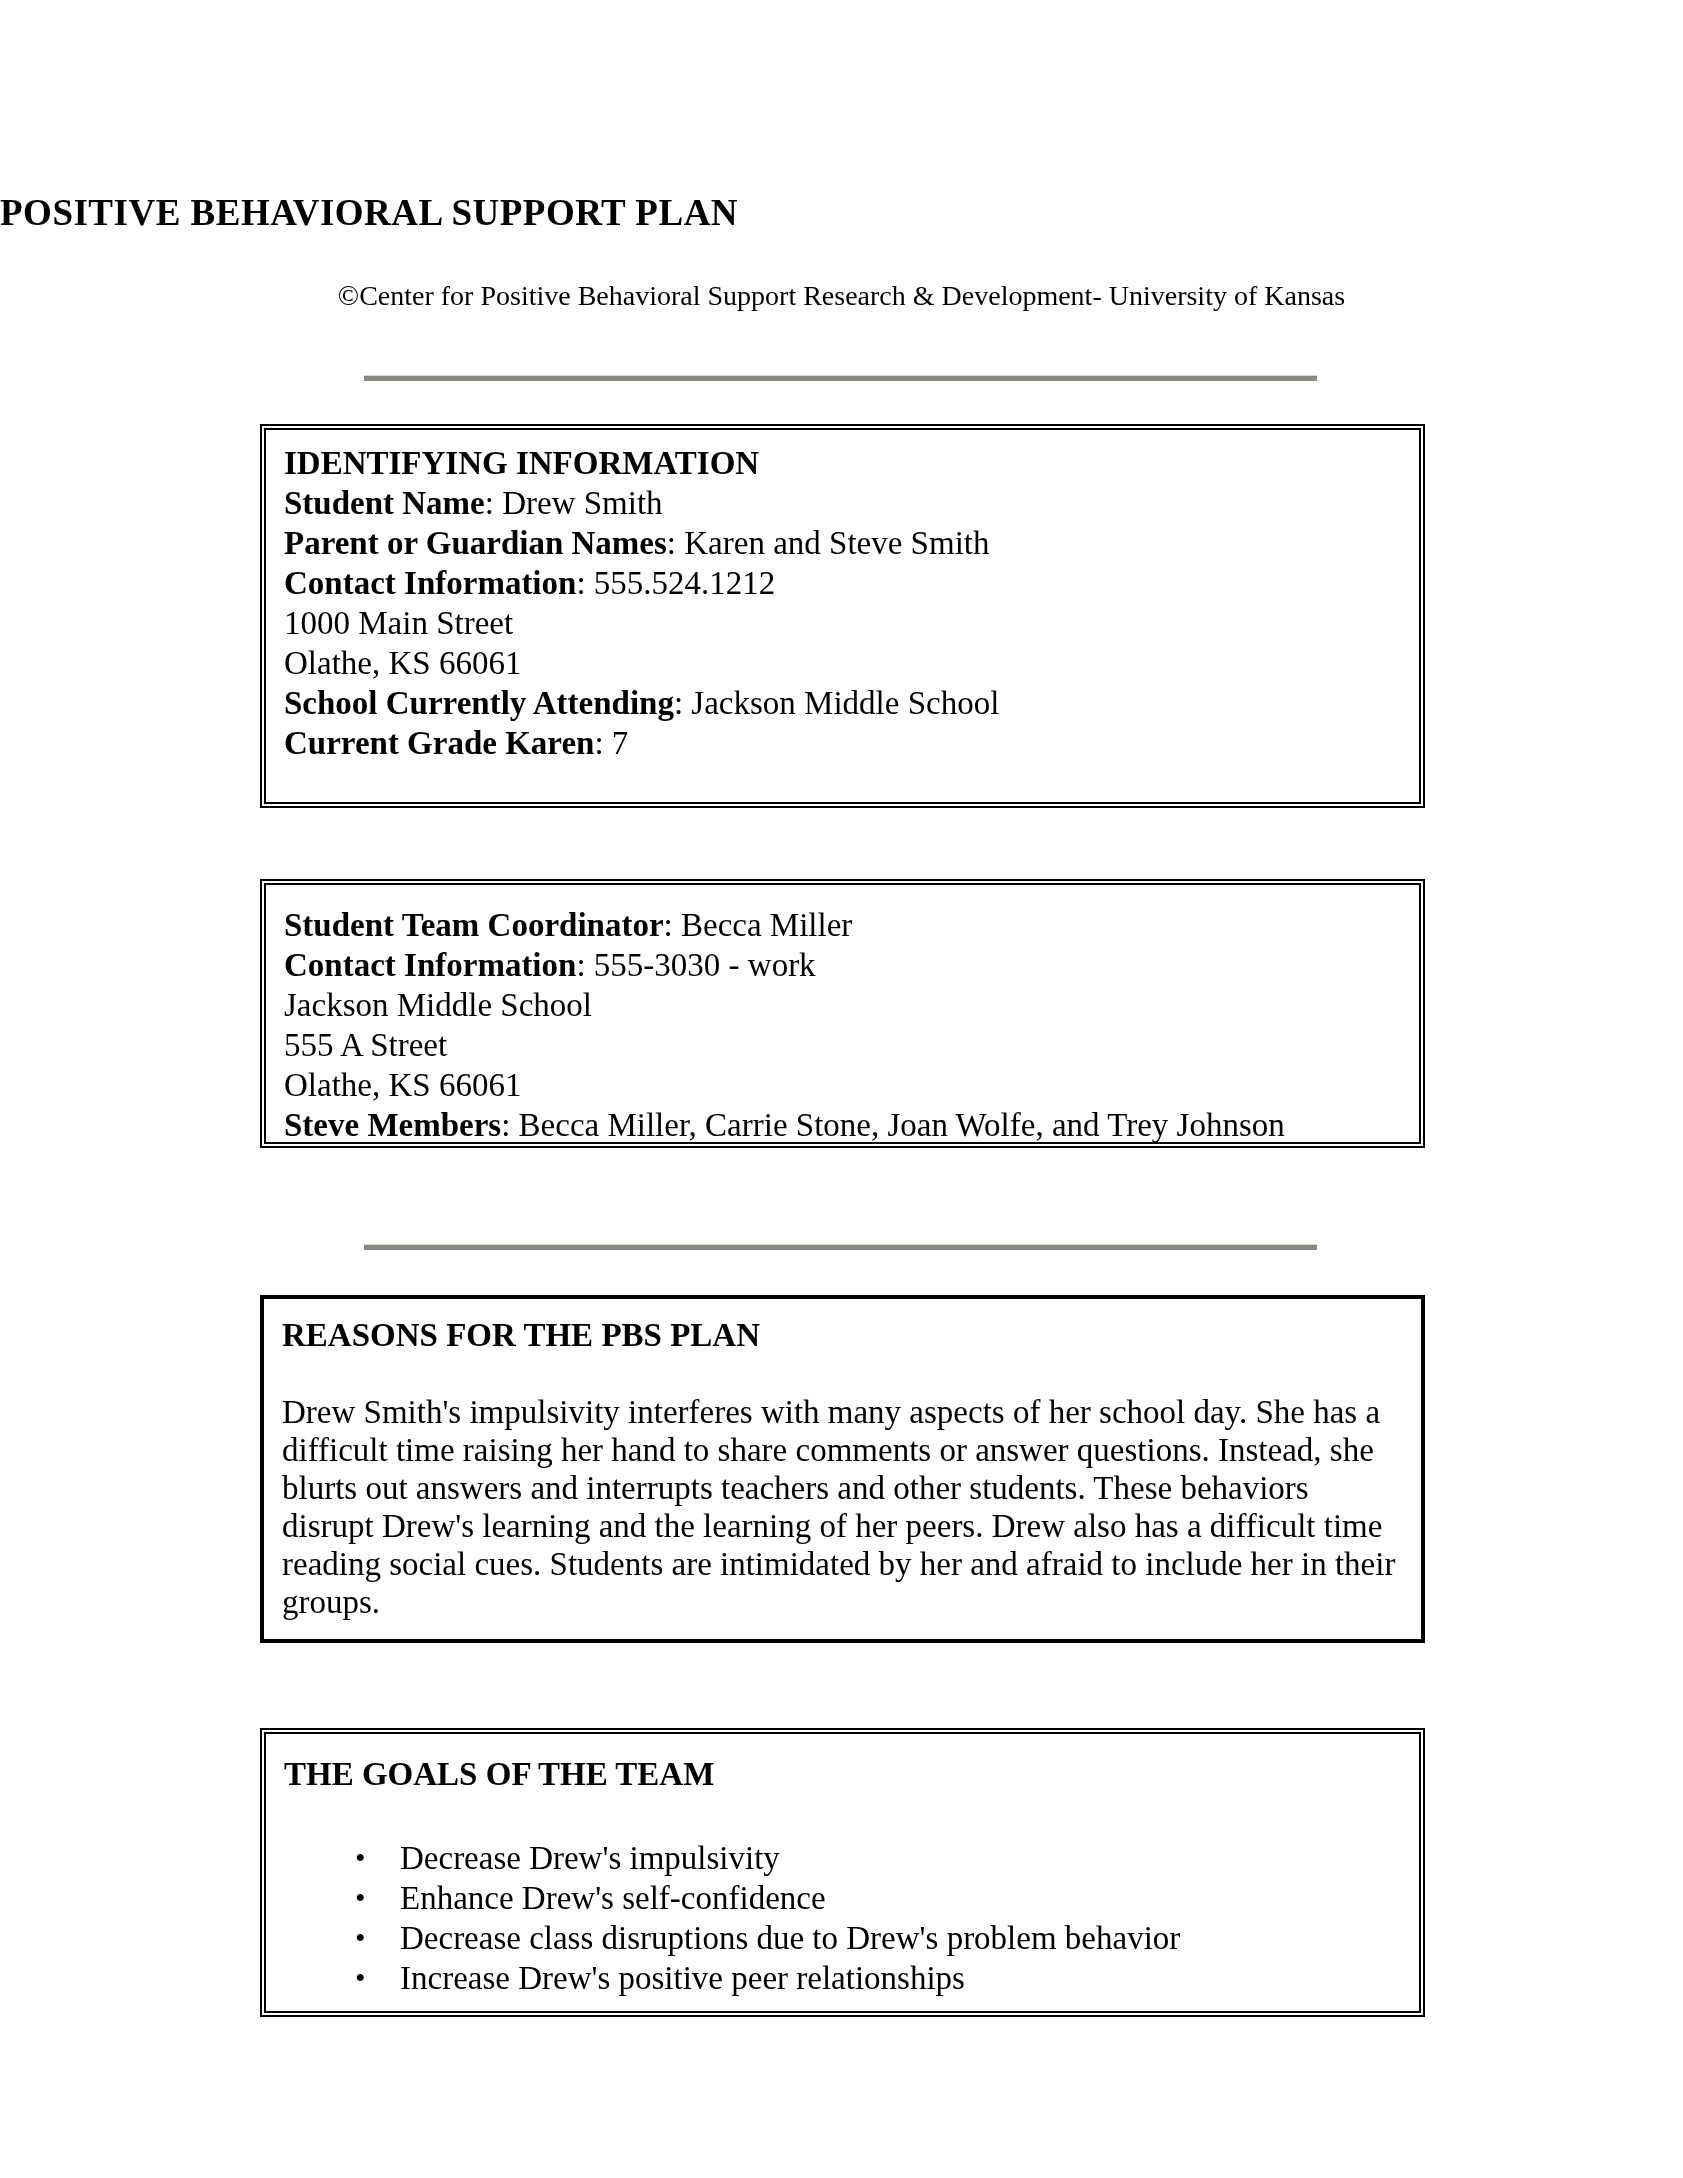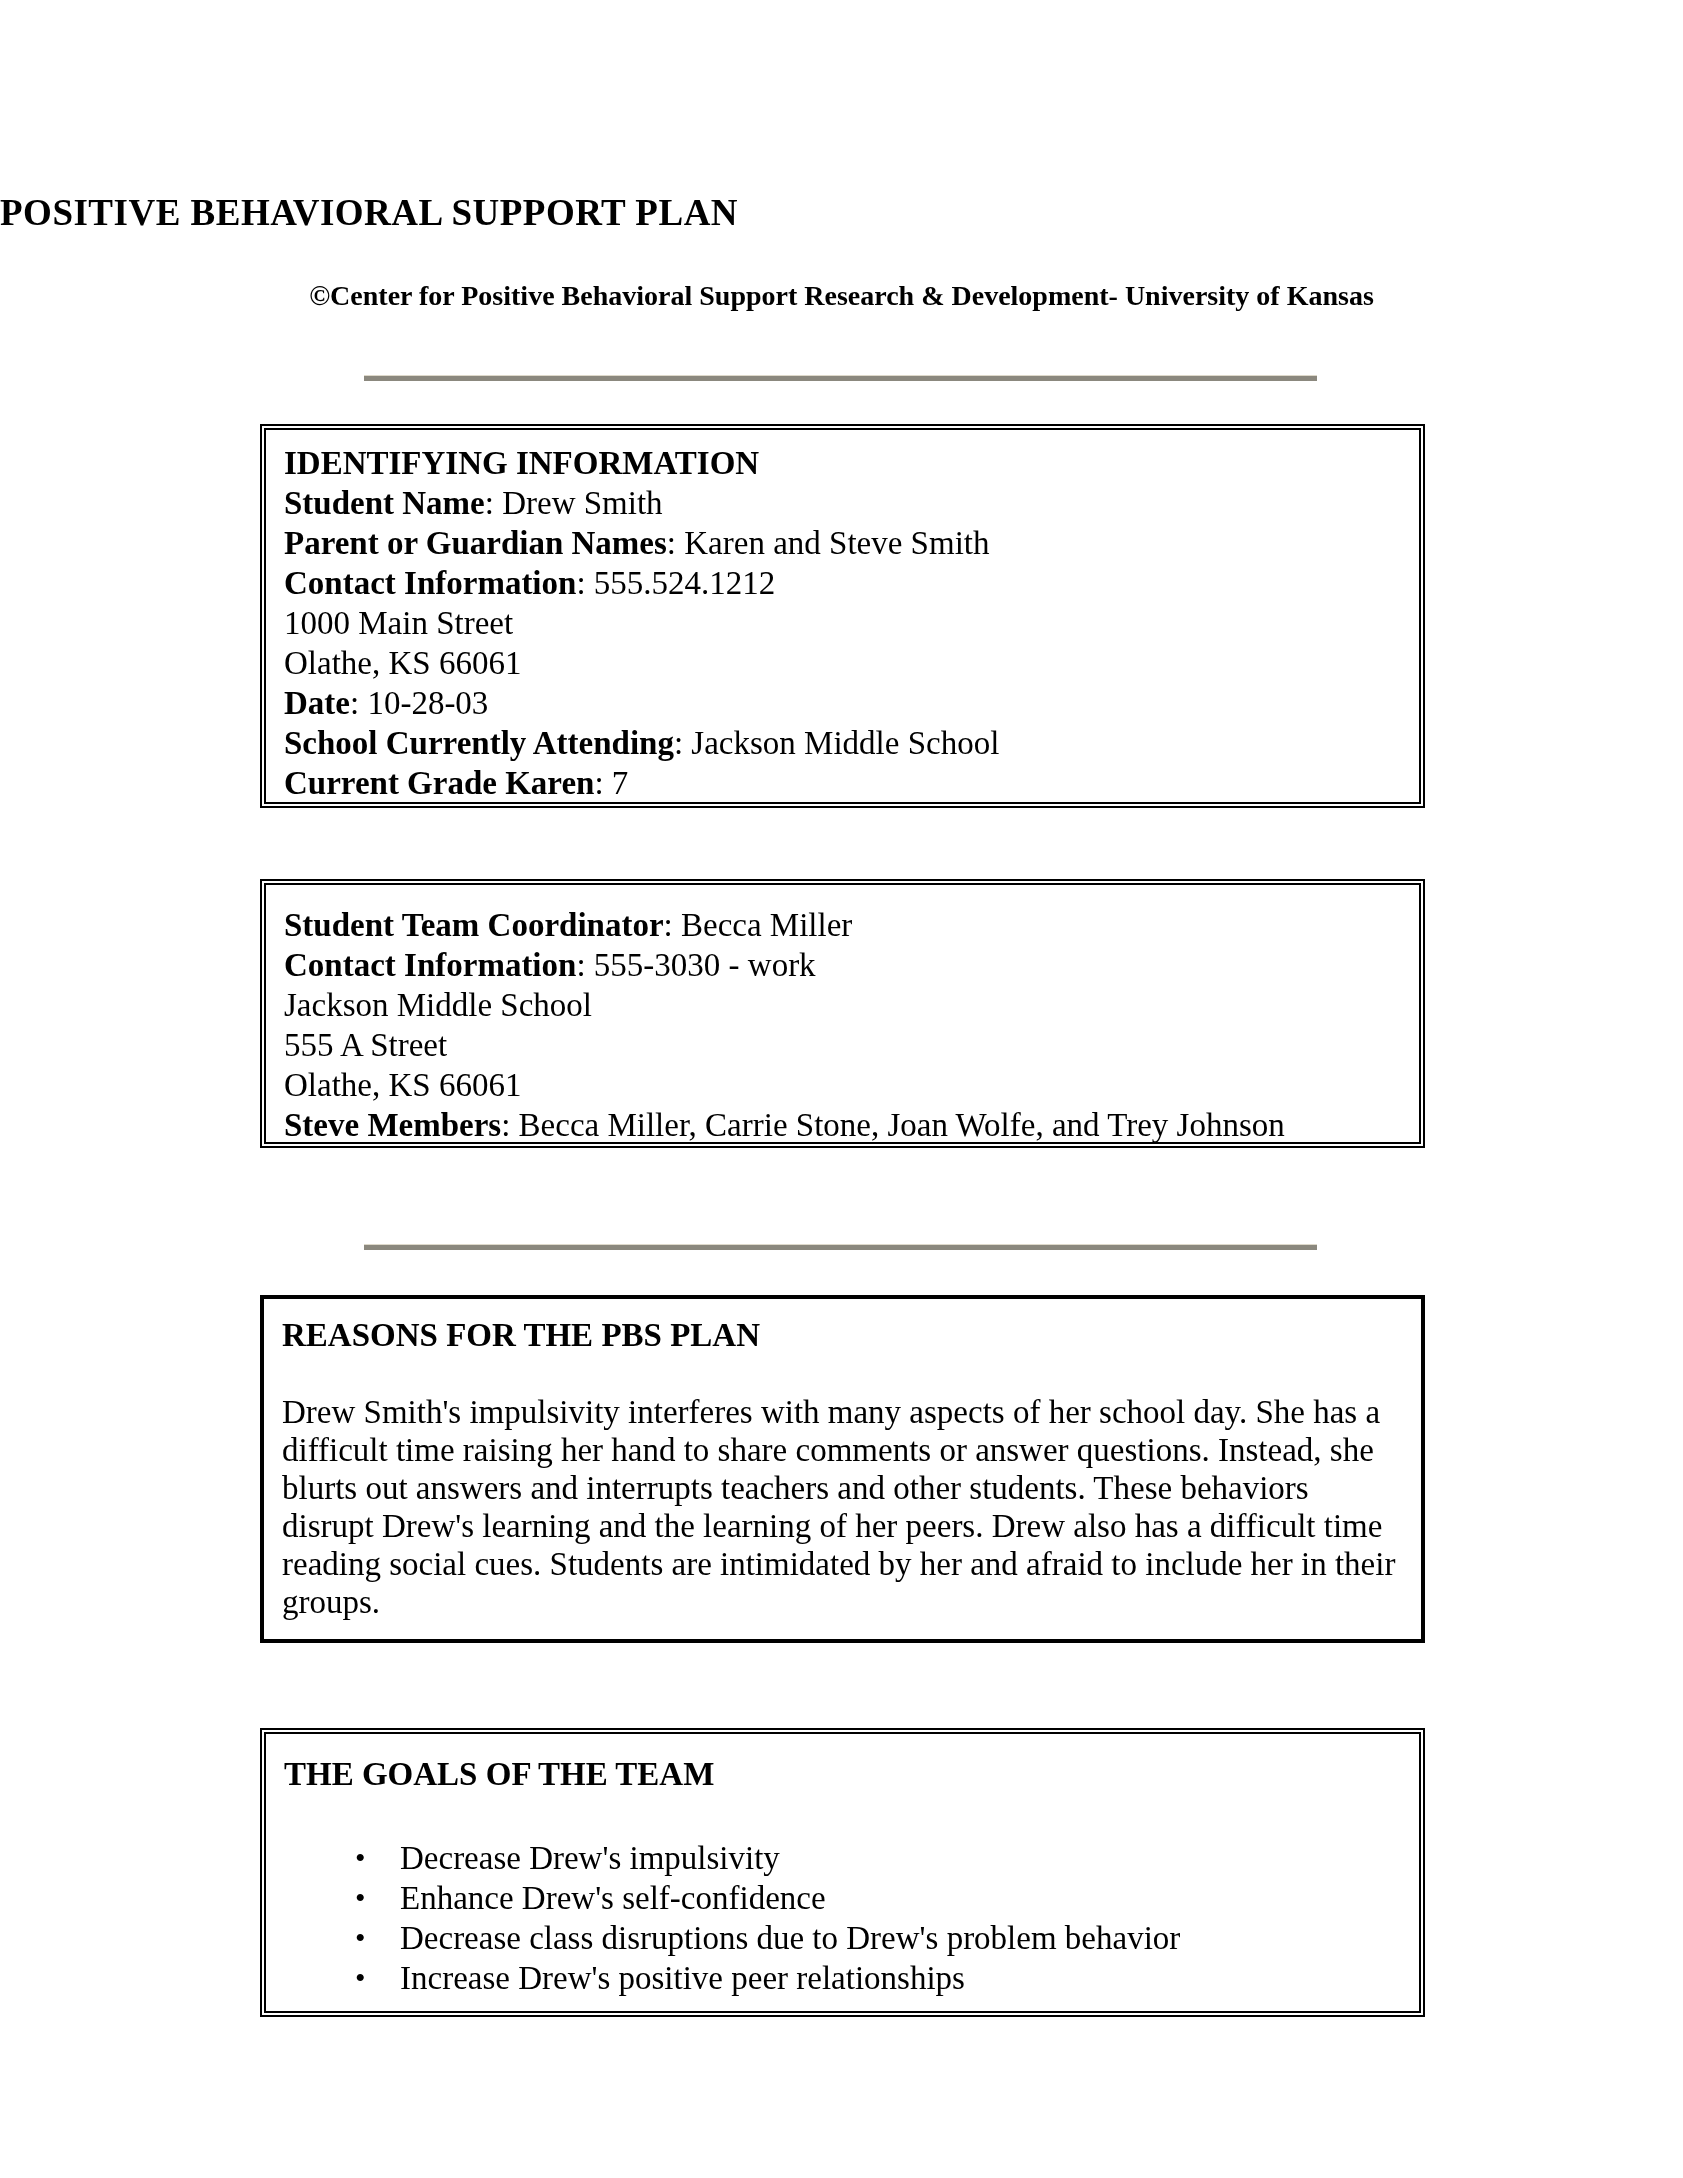--- a/index.html
+++ b/index.html
@@ -27,21 +27,21 @@
     line-height: 44px;
     letter-spacing: 0.5px;
   }
   .doc-subtitle {
     position: absolute;
     top: 279px;
     left: 0;
     width: 100%;
     text-align: center;
     font-size: 28px;
-    font-weight: bold;
+    font-weight: normal;
     line-height: 34px;
   }
   .rule {
     position: absolute;
     left: 364px;
     width: 953px;
     height: 5px;
     background: #8b887e;
     border-top: 1px solid #ded9cb;
   }
@@ -98,21 +98,20 @@
 
   <div class="rule rule-1"></div>
 
   <div class="box double box-1">
     <div class="box-heading">IDENTIFYING INFORMATION</div>
     <div class="line"><b>Student Name</b><span>: Drew Smith</span></div>
     <div class="line"><b>Parent or Guardian Names</b><span>: Karen and Steve Smith</span></div>
     <div class="line"><b>Contact Information</b><span>: 555.524.1212</span></div>
     <div class="line"><b></b><span>1000 Main Street</span></div>
     <div class="line"><b></b><span>Olathe, KS 66061</span></div>
-    <div class="line"><b>Date</b><span>: 10-28-03</span></div>
     <div class="line"><b>School Currently Attending</b><span>: Jackson Middle School</span></div>
     <div class="line"><b>Current Grade Karen</b><span>: 7</span></div>
   </div>
 
   <div class="box double box-2">
     <div class="line"><b>Student Team Coordinator</b><span>: Becca Miller</span></div>
     <div class="line"><b>Contact Information</b><span>: 555-3030 - work</span></div>
     <div class="line"><b></b><span>Jackson Middle School</span></div>
     <div class="line"><b></b><span>555 A Street</span></div>
     <div class="line"><b></b><span>Olathe, KS 66061</span></div>

